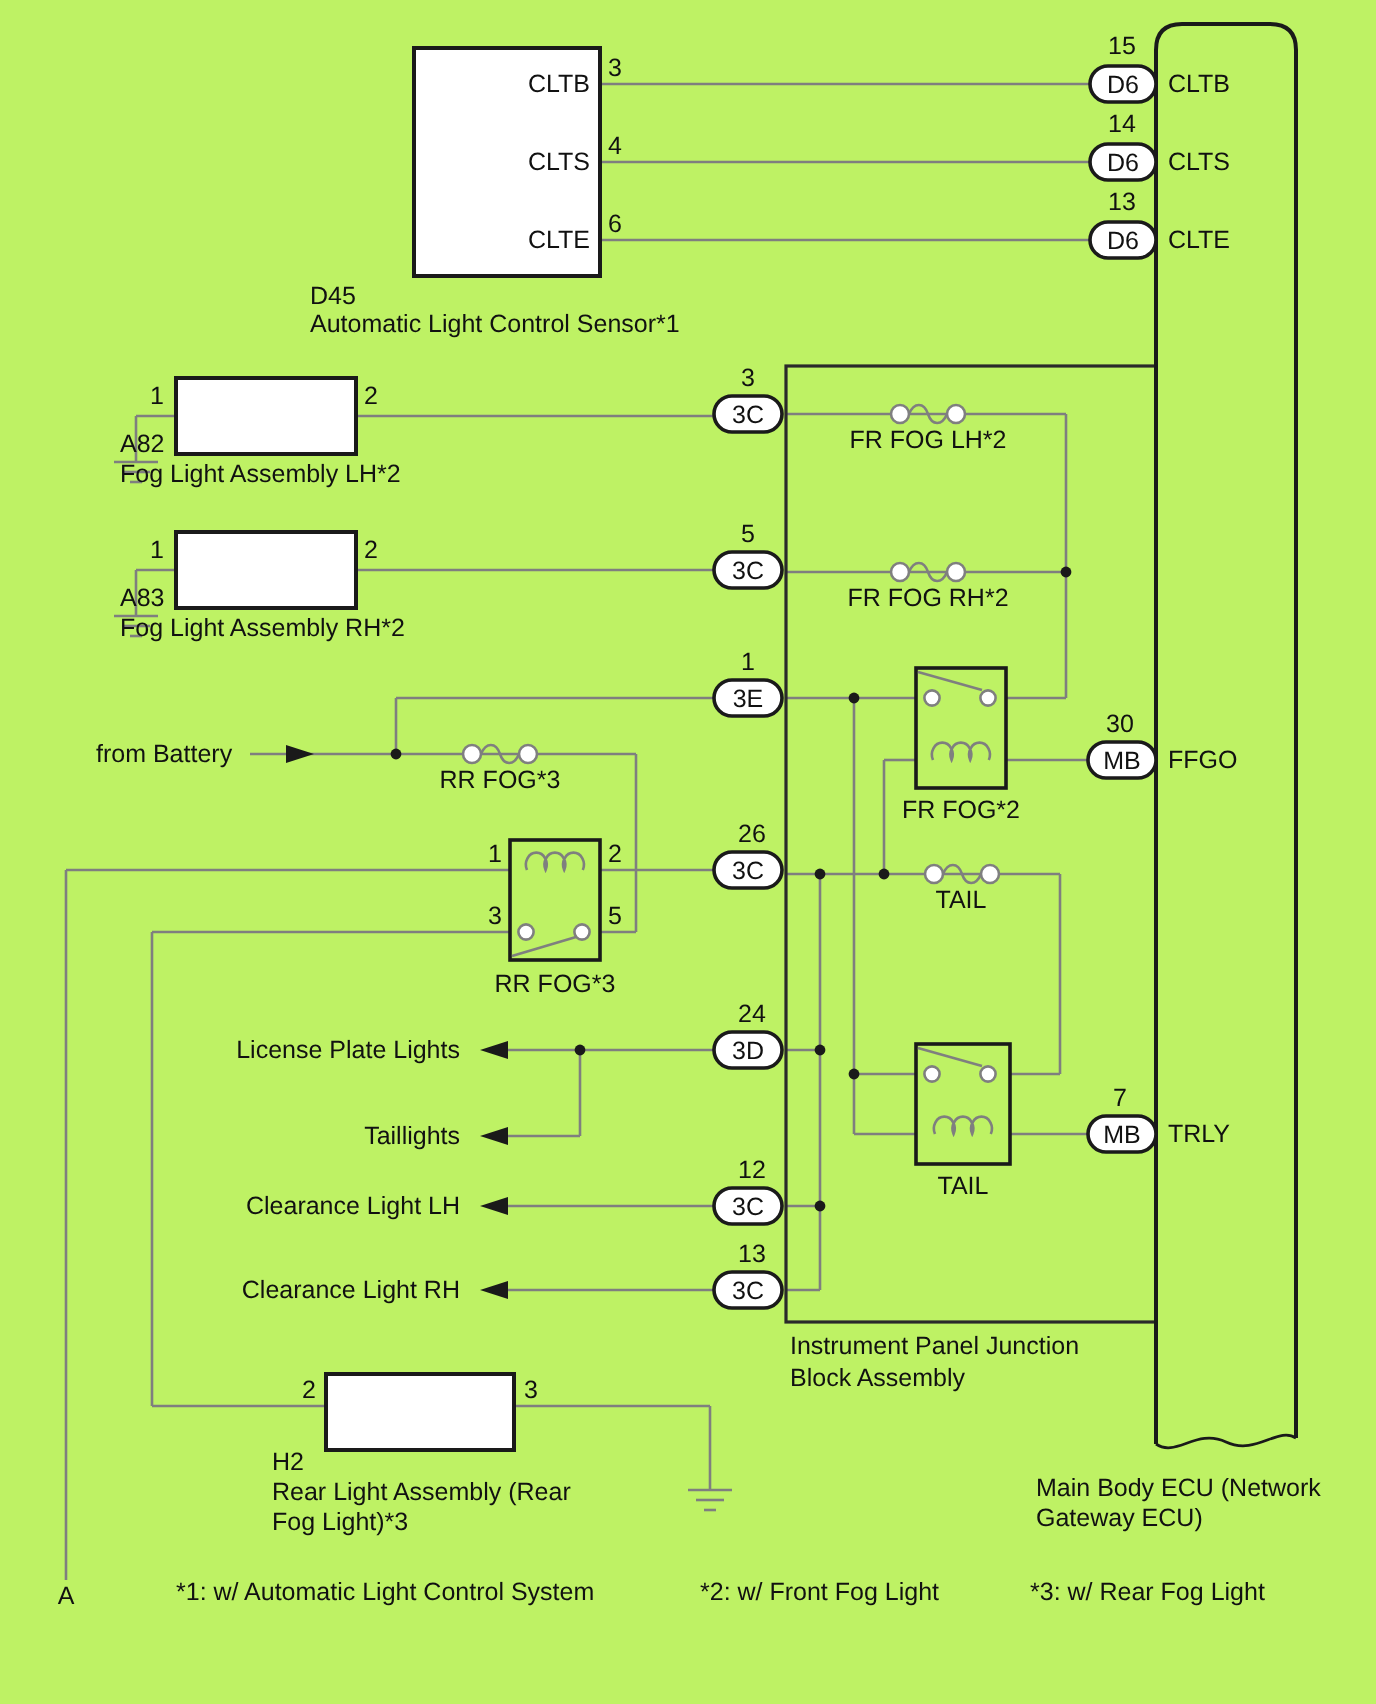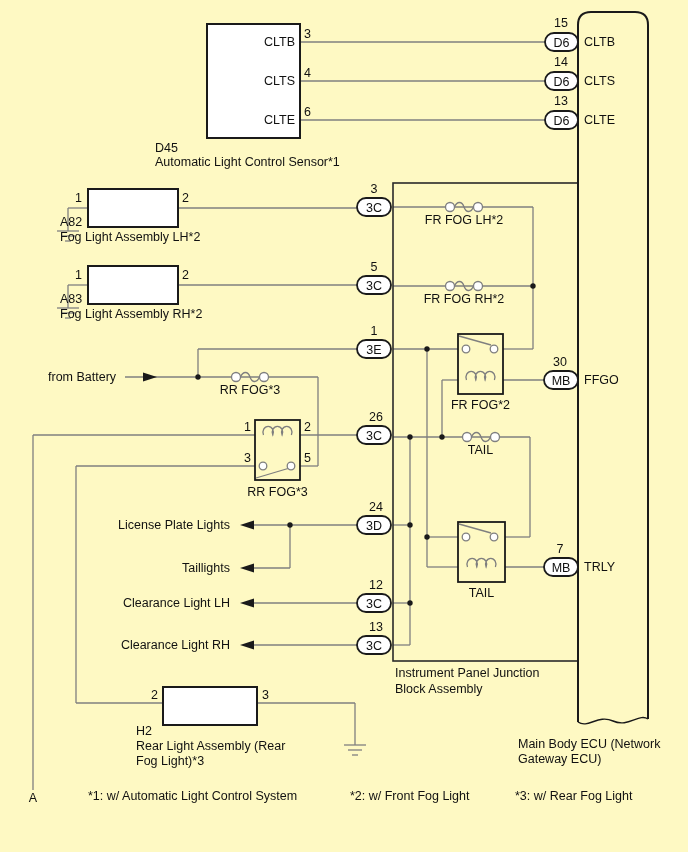--- a/index.html
+++ b/index.html
@@ -1,16 +1,16 @@
 <!DOCTYPE html>
 <html><head>
 <meta charset="utf-8">
 <style>
   html,body{margin:0;padding:0;background:#fff;}
-  .page{width:688px;height:852px;position:relative;background:#fef9c3;}
+  .page{width:688px;height:852px;position:relative;background:#bef264;}
   svg{display:block;}
   text{font-family:"Liberation Sans",sans-serif;font-size:12.5px;fill:#111;}
   .wire{stroke:#7f7f7f;stroke-width:1.3;fill:none;}
   .sym{stroke:#7f7f7f;stroke-width:1.3;fill:none;}
   .symc{stroke:#7f7f7f;stroke-width:1.3;fill:#fff;}
   .box{stroke:#1a1a1a;stroke-width:2;fill:#fff;}
   .relaybox{stroke:#1a1a1a;stroke-width:1.8;fill:none;}
   .oval{stroke:#1a1a1a;stroke-width:1.8;fill:#fff;}
   .jb{stroke:#2a2a2a;stroke-width:1.6;fill:none;}
   .ecu{stroke:#1a1a1a;stroke-width:2;fill:none;}

